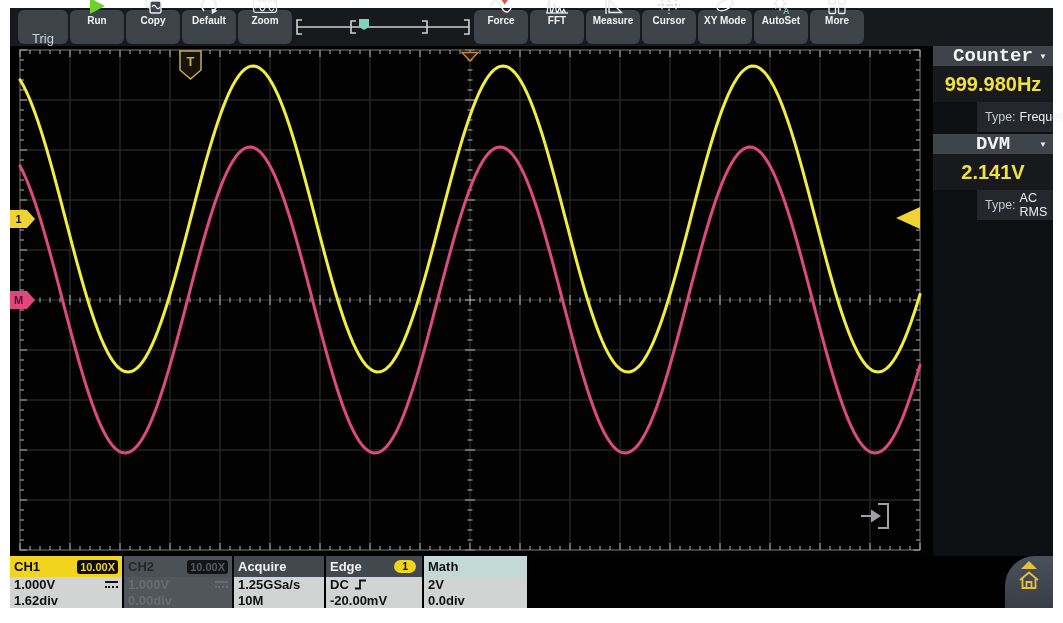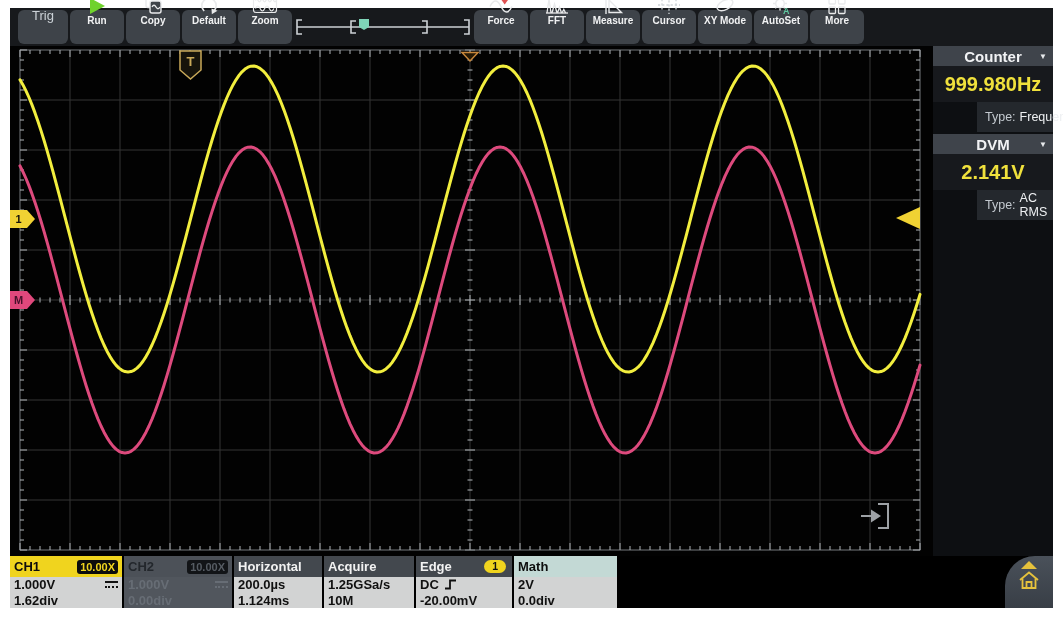--- a/index.html
+++ b/index.html
@@ -6,38 +6,38 @@
   .stage{position:relative;width:1063px;height:623px;background:#ffffff;overflow:hidden;}
   .app{position:absolute;left:10px;top:8px;width:1043px;height:600px;background:#000;}
 
   
   .toolbar{position:absolute;left:0;top:0;width:1043px;height:38px;background:#17191c;
            display:flex;align-items:center;gap:2px;padding:2px 4px 2px 8px;box-sizing:border-box;}
   .tb-btn{height:34px;background:#3e4349;border-radius:6px;display:flex;flex-direction:column;
           align-items:center;justify-content:flex-end;box-sizing:border-box;flex:0 0 auto;cursor:pointer;}
   .tb-btn .ic{flex:1;display:flex;align-items:center;justify-content:center;padding-top:2px;}
   .tb-btn .lb{font-size:10px;font-weight:bold;color:#f1f2f3;line-height:11px;margin-bottom:18px;white-space:nowrap;}
-  .tb-trig{width:50px;justify-content:flex-start;}
+  .tb-trig{width:50px;justify-content:flex-end;}
   .tb-trig .lb{font-size:13px;font-weight:normal;color:#ccd2d7;margin:0;}
   .tb-ico{width:54px;}
   .slider-box{width:178px;height:34px;flex:0 0 auto;display:flex;align-items:center;}
   .clock-panel{flex:1 1 auto;height:34px;background:#383d44;border-radius:6px;display:flex;
                align-items:center;padding:0 8px;margin-left:2px;box-sizing:border-box;}
   .clock{margin-left:auto;text-align:right;font-size:12.5px;font-weight:bold;line-height:15px;color:#f2f3f4;}
 
   
   .scope{position:absolute;left:0;top:38px;width:923px;height:510px;background:#020202;}
   .scope svg{position:absolute;left:0;top:0;}
 
   
   .sidebar{position:absolute;top:38px;right:0;width:120px;height:510px;background:#0d0f12;
            display:flex;flex-direction:column;gap:2px;}
   .sb-block{display:flex;flex-direction:column;}
   .sb-hdr{height:20px;background:#3f444b;position:relative;display:flex;align-items:center;justify-content:center;cursor:pointer;}
-  .sb-hdr .t{font-size:15px;font-weight:bold;color:#f2f3f5;}
+  .sb-hdr .t{font-size:19px;font-weight:bold;color:#f2f3f5;font-family:Liberation Mono, monospace;}
   .sb-hdr .arr{position:absolute;right:6px;top:50%;transform:translateY(-50%);font-size:8px;color:#e8eaec;}
   .sb-val{height:36px;background:#17191d;display:flex;align-items:center;justify-content:center;
           font-size:20px;font-weight:bold;color:#f0e13c;}
   .sb-type{height:30px;background:#24282d;display:flex;align-items:center;padding-left:8px;gap:4px;
            font-size:12.5px;color:#eef0f2;margin-left:44px;}
   .sb-type .tl{color:#c3c9cf;}
 
   
   .bottombar{position:absolute;left:0;top:548px;width:1043px;height:52px;background:#000;
              display:flex;gap:2px;font-weight:bold;}
@@ -761,31 +761,20 @@
         </div>
         <div class="row ch2-body sp">
           <span>1.000V</span>
           <span class="dc-icon dim"></span>
         </div>
         <div class="row ch2-body">
           <span>0.00div</span>
         </div>
       </div>
 
-      <div class="blk w-hor">
-        <div class="hdr hdr-dark">
-            <span>Horizontal</span>
-          </div>
-        <div class="row body-lt">
-            <span>200.0µs</span>
-          </div>
-        <div class="row body-lt">
-            <span>1.124ms</span>
-          </div>
-      </div>
 
       <div class="blk w-acq">
         <div class="hdr hdr-dark">
             <span>Acquire</span>
           </div>
         <div class="row body-lt">
             <span>1.25GSa/s</span>
           </div>
         <div class="row body-lt">
             <span>10M</span>

